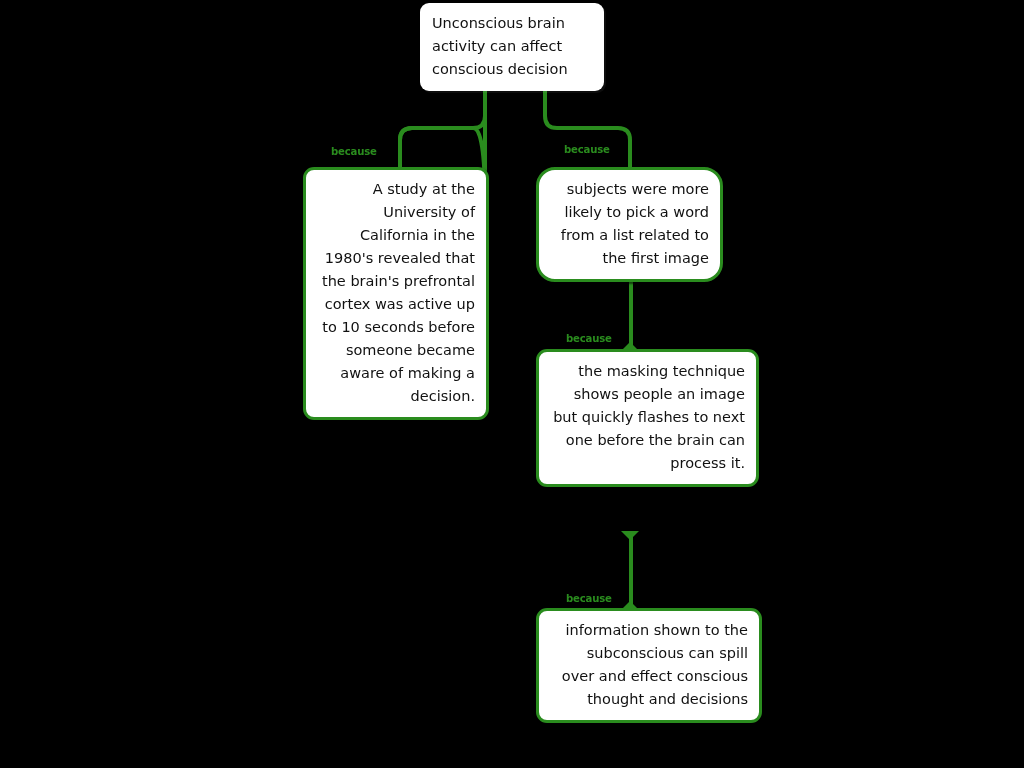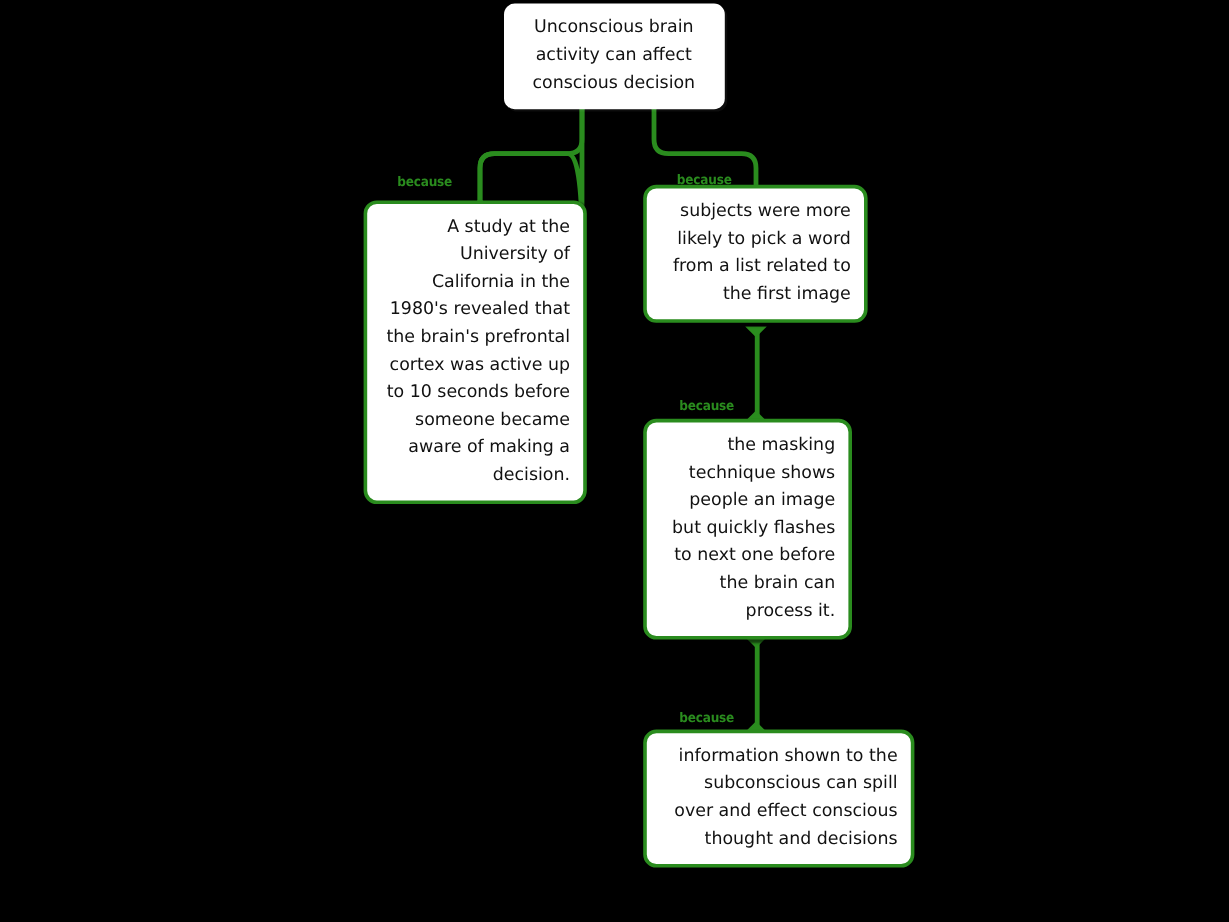--- a/index.html
+++ b/index.html
@@ -33,21 +33,20 @@
     white-space: pre-line;
   }
   
   .node.root {
     border: none;
     border-radius: 9px;
     box-shadow: 2px 2px 0 rgba(255,255,255,0.05);
   }
   .node.root .node-inner {
     padding: 9px 13px 10px 12px;
-    text-align: center;
   }
   
   .node.reason {
     border: 3px solid #2a8c1e;
     box-shadow: 2px 2px 2px rgba(0,0,0,0.55);
   }
   .node.reason .node-inner {
     padding: 8px 11px 9px 11px;
     text-align: right;
   }
@@ -142,25 +141,25 @@
   <div class="edge-label" style="left:566px; top:592px;">because</div>
 
   <div class="node root" style="left:420px; top:3px; width:184px;">
     <div class="node-inner">Unconscious brain activity can affect conscious decision</div>
   </div>
 
   <div class="node reason" style="left:303px; top:167px; width:186px;">
     <div class="node-inner">A study at the University of California in the 1980's revealed that the brain's prefrontal cortex was active up to 10 seconds before someone became aware of making a decision.</div>
   </div>
 
-  <div class="node reason" style="left:536px; top:154px; width:187px;">
+  <div class="node reason" style="left:536px; top:167px; width:187px;border-radius:19px;">
     <div class="node-inner">subjects were more likely to pick a word from a list related to the first image</div>
   </div>
 
-  <div class="node reason" style="left:536px; top:349px; width:174px;">
+  <div class="node reason" style="left:536px; top:349px; width:223px;">
     <div class="node-inner">the masking technique shows people an image but quickly flashes to next one before the brain can process it.</div>
   </div>
 
   <div class="node reason" style="left:536px; top:608px; width:226px;">
     <div class="node-inner">information shown to the subconscious can spill over and effect conscious thought and decisions</div>
   </div>
 
 </div>
 
 </body></html>

